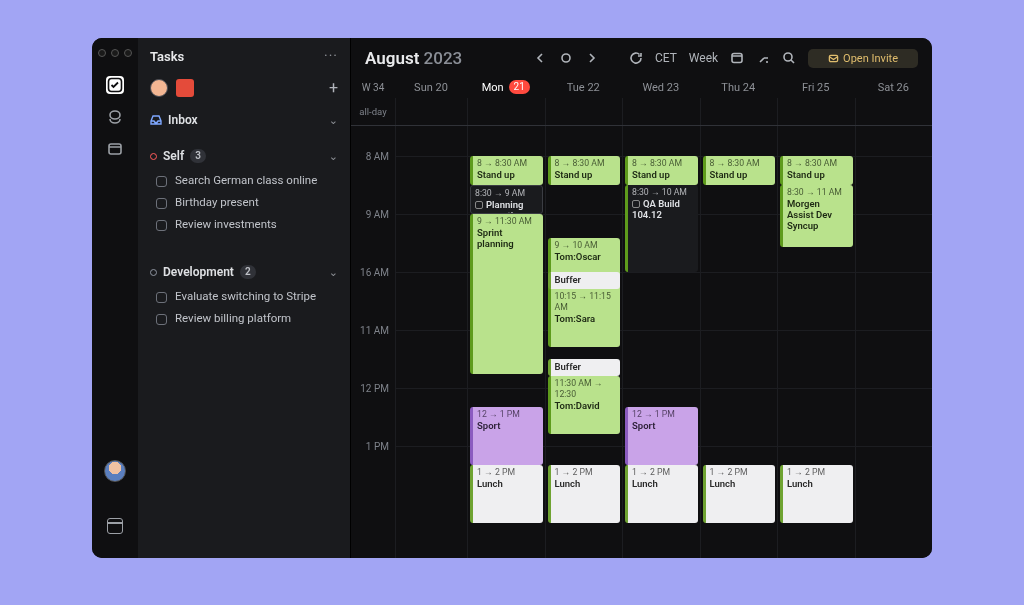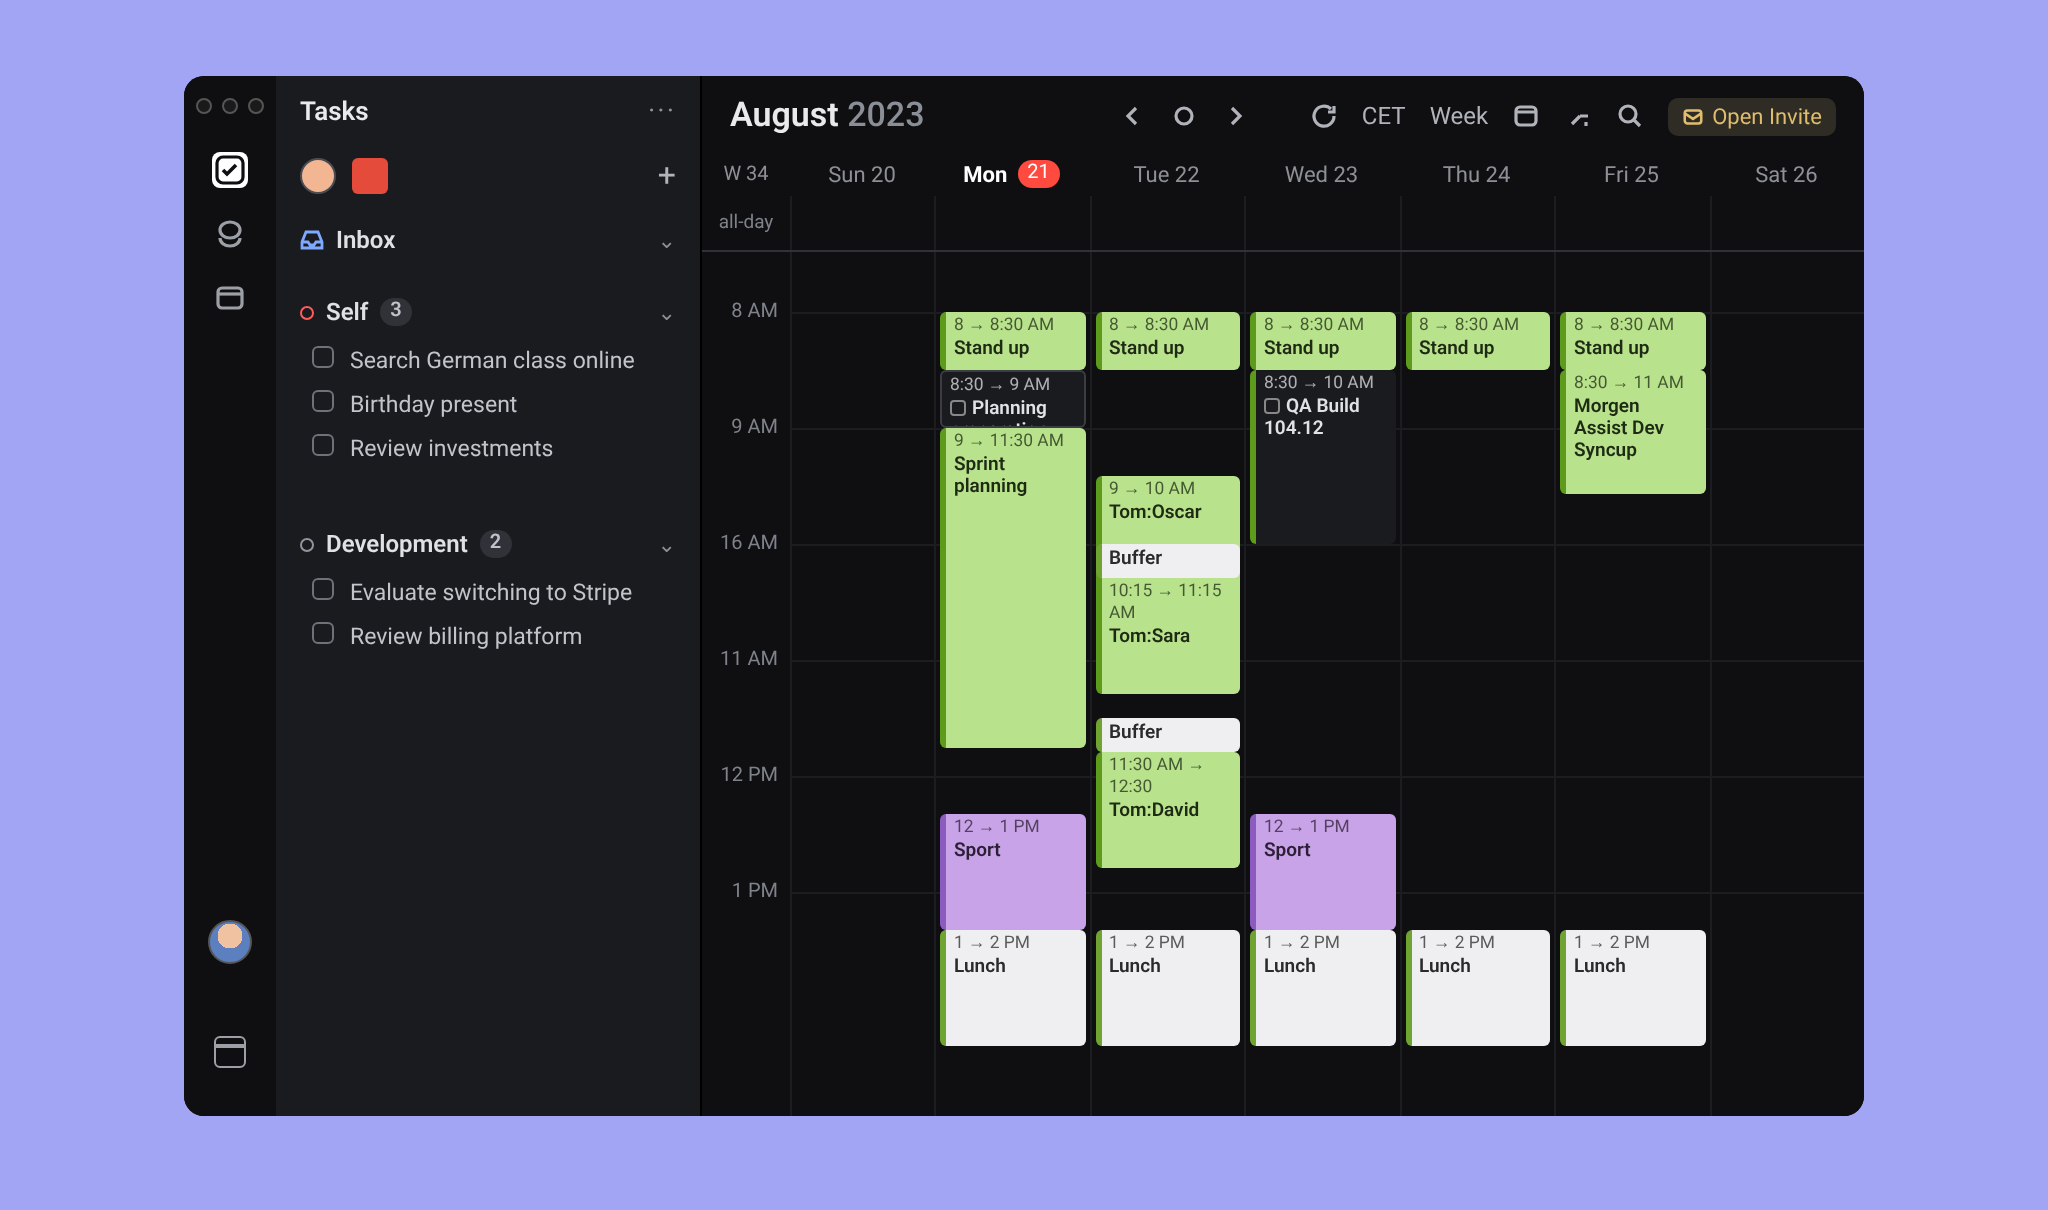--- a/index.html
+++ b/index.html
@@ -28,39 +28,39 @@
   .plus { color:#b1b4bb; font-size:16px; cursor:pointer;}
   .section { padding: 0 12px; }
   .sec-head { display:flex; align-items:center; justify-content:space-between; padding:6px 0; cursor:pointer;}
   .sec-head .left { display:flex; align-items:center; gap:6px; font-weight:600; color:#dfe1e4;}
   .sec-head .count { font-size:10px; color:#bfc2c8; background:#303238; padding:0 5px; border-radius:7px; line-height:14px;}
   .chev { color:#8d9096; font-size:11px;}
   .inbox-ico { width:12px; height:12px; display:inline-block; position:relative;}
   .inbox-ico svg{width:12px;height:12px;}
   .self-dot { width:7px; height:7px; border-radius:50%; border:1.5px solid #ff5b5b; display:inline-block;}
   .dev-dot  { width:7px; height:7px; border-radius:50%; border:1.5px solid #8f95a1; display:inline-block;}
-  .task-item { display:flex; align-items:flex-start; gap:8px; padding:4px 0 4px 6px; color:#c1c4ca; font-size:11.5px; cursor:pointer;}
+  .task-item { display:flex; align-items:flex-end; gap:8px; padding:4px 0 4px 6px; color:#c1c4ca; font-size:11.5px; cursor:pointer;}
   .chk { width:11px; height:11px; border:1.3px solid #6d717a; border-radius:3px; flex-shrink:0;}
   .sec-gap { height:10px;}
   .sec-gap-lg { height:24px;}
 
   .main { flex:1; background:#0f0f11; color:#e9eaec; display:flex; flex-direction:column; border-left:1px solid #000;}
   .topbar { display:flex; align-items:center; justify-content:space-between; padding:10px 14px 6px 14px; }
   .title { font-size:17px; font-weight:600;}
   .title .year { color:#8a8e96; font-weight:500;}
   .tools { display:flex; align-items:center; gap:12px; color:#b0b4ba; font-size:12px;}
   .tools .btn { cursor:pointer; display:flex; align-items:center; gap:3px;}
   .tools svg { width:14px; height:14px;}
-  .open-invite { background:#2e2c24; color:#e0bd6d; padding:3px 7px; border-radius:5px; font-size:11px; display:flex; align-items:center; gap:4px;}
+  .open-invite { background:#2e2c24; color:#e0bd6d; padding:3px 20px; border-radius:5px; font-size:11px; display:flex; align-items:center; gap:4px;}
 
   .calwrap { flex:1; overflow:hidden; display:flex; flex-direction:column;justify-content:center;}
   .dayrow { display:grid; grid-template-columns: 44px 72px repeat(6, 1fr); font-size:11px; color:#8d9096; padding: 6px 0 4px;}
   .dayrow .wk { text-align:center; font-size:10px; padding-top:2px;}
   .daycell { text-align:center; display:flex; align-items:center; justify-content:center; gap:5px;}
-  .daycell.today .dname { color:#fff; font-weight:700;}
+  .daycell.today .dname { color:#fff; font-weight:400;}
   .today-badge { background:#ff4a3f; color:#fff; border-radius:8px; padding:0 5px; font-size:10px; line-height:14px;}
   .alldayrow { display:grid; grid-template-columns:44px 72px repeat(6,1fr); border-bottom:1px solid #303238; height:28px;}
   .allday-lbl { font-size:9.5px; color:#7e828a; display:flex; align-items:center; justify-content:center;}
   .alldayrow .slot { border-left:1px solid #1c1d21;}
   .gridwrap { flex:1; overflow:hidden; position:relative;}
   .grid { display:grid; grid-template-columns:44px 72px repeat(6,1fr); position:relative; height: 100%;}
   .timecol { grid-column:1; position:relative;}
   .hour { position:absolute; right:6px; font-size:10px; color:#7e828a; transform:translateY(-50%);}
   .suncol { grid-column:2; border-left:1px solid #1c1d21; position:relative;}
   .daycol { border-left:1px solid #1c1d21; position:relative;}

